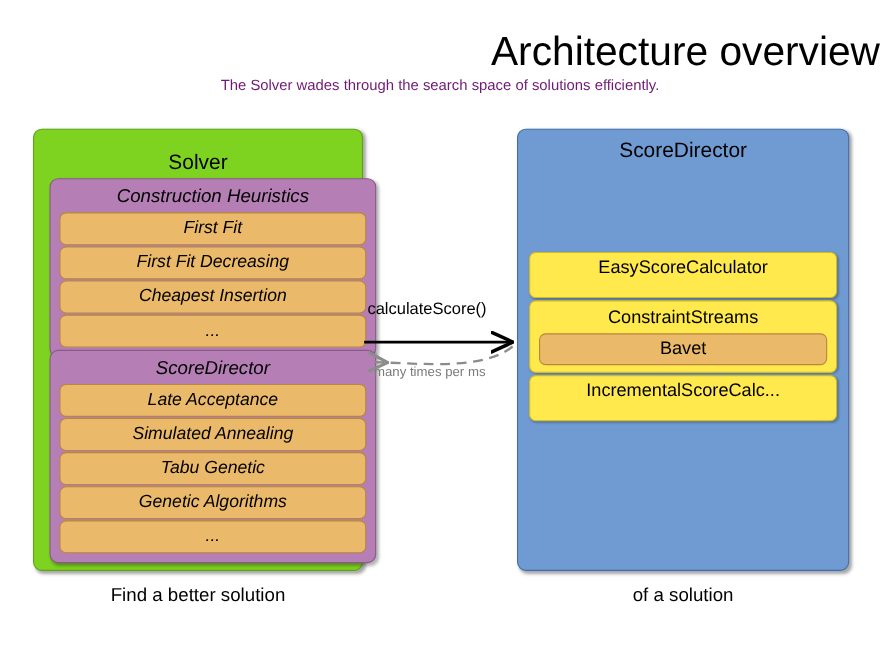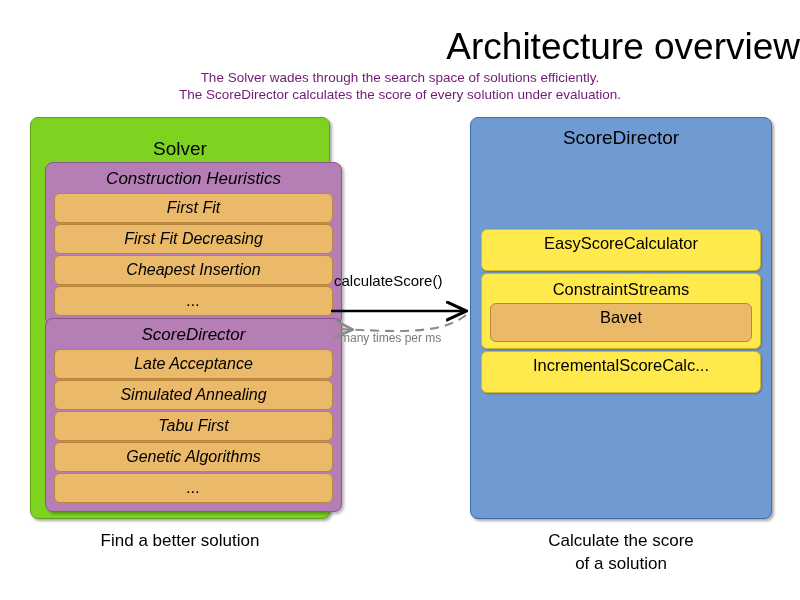--- a/index.html
+++ b/index.html
@@ -125,21 +125,21 @@
     box-shadow: 1px 1px 2px rgba(0,0,0,0.25);
     margin-bottom: 2px;
   }
   .calc.simple { height: 42px; line-height: 26px; }
   .calc.nested { padding: 3px 8px 6px 8px; }
   .calc .calc-label { line-height: 25px; }
   .calc .sub {
     background: #eab96a;
     border: 1.5px solid #b8873d;
     border-radius: 6px;
-    height: 39px;
+    height: 29px;
     line-height: 26px;
     text-align: center;
     font-size: 16.5px;
     margin-top: 1px;
   }
 
   
   .arrow-layer {
     position: absolute;
     left: 0; top: 0;
@@ -170,38 +170,37 @@
   .caption.left  { left: 30px;  top: 530px; width: 300px; }
   .caption.right { left: 470px; top: 530px; width: 302px; }
 </style>
 </head>
 <body>
 
 <div id="diagram">
 
   <div class="title">Architecture overview</div>
   <div class="subtitle line1">The Solver wades through the search space of solutions efficiently.</div>
-  <div class="subtitle line2">The ScoreDirector calculates the score of every solution under evaluation.</div>
 
   <div class="panel solver-panel">
     <div class="panel-title">Solver</div>
 
     <div class="group group-ch">
       <div class="group-title">Construction Heuristics</div>
       <div class="item">First Fit</div>
       <div class="item">First Fit Decreasing</div>
       <div class="item">Cheapest Insertion</div>
       <div class="item">...</div>
     </div>
 
     <div class="group group-mh">
       <div class="group-title">ScoreDirector</div>
       <div class="item">Late Acceptance</div>
       <div class="item">Simulated Annealing</div>
-      <div class="item">Tabu First</div>
+      <div class="item">Tabu Genetic</div>
       <div class="item">Genetic Algorithms</div>
       <div class="item">...</div>
     </div>
   </div>
 
   <div class="panel scoredirector-panel">
     <div class="panel-title">ScoreDirector</div>
 
     <div class="calc-stack">
       <div class="calc simple">EasyScoreCalculator</div>
@@ -228,17 +227,16 @@
     <line x1="331" y1="311" x2="464" y2="311" stroke="#000000" stroke-width="2.4" marker-end="url(#head-call)"></line>
 
     <path d="M466,315 C440,336 390,331 336,329" fill="none" stroke="#8c8c8c" stroke-width="2.1" stroke-dasharray="9,6" marker-end="url(#head-return)"></path>
   </svg>
 
   <div class="arrow-label call">calculateScore()</div>
   <div class="arrow-label ret">many times per ms</div>
 
   <div class="caption left">Find a better solution</div>
   <div class="caption right">
-    <div>Calculate the score</div>
     <div>of a solution</div>
   </div>
 
 </div>
 
 </body></html>

